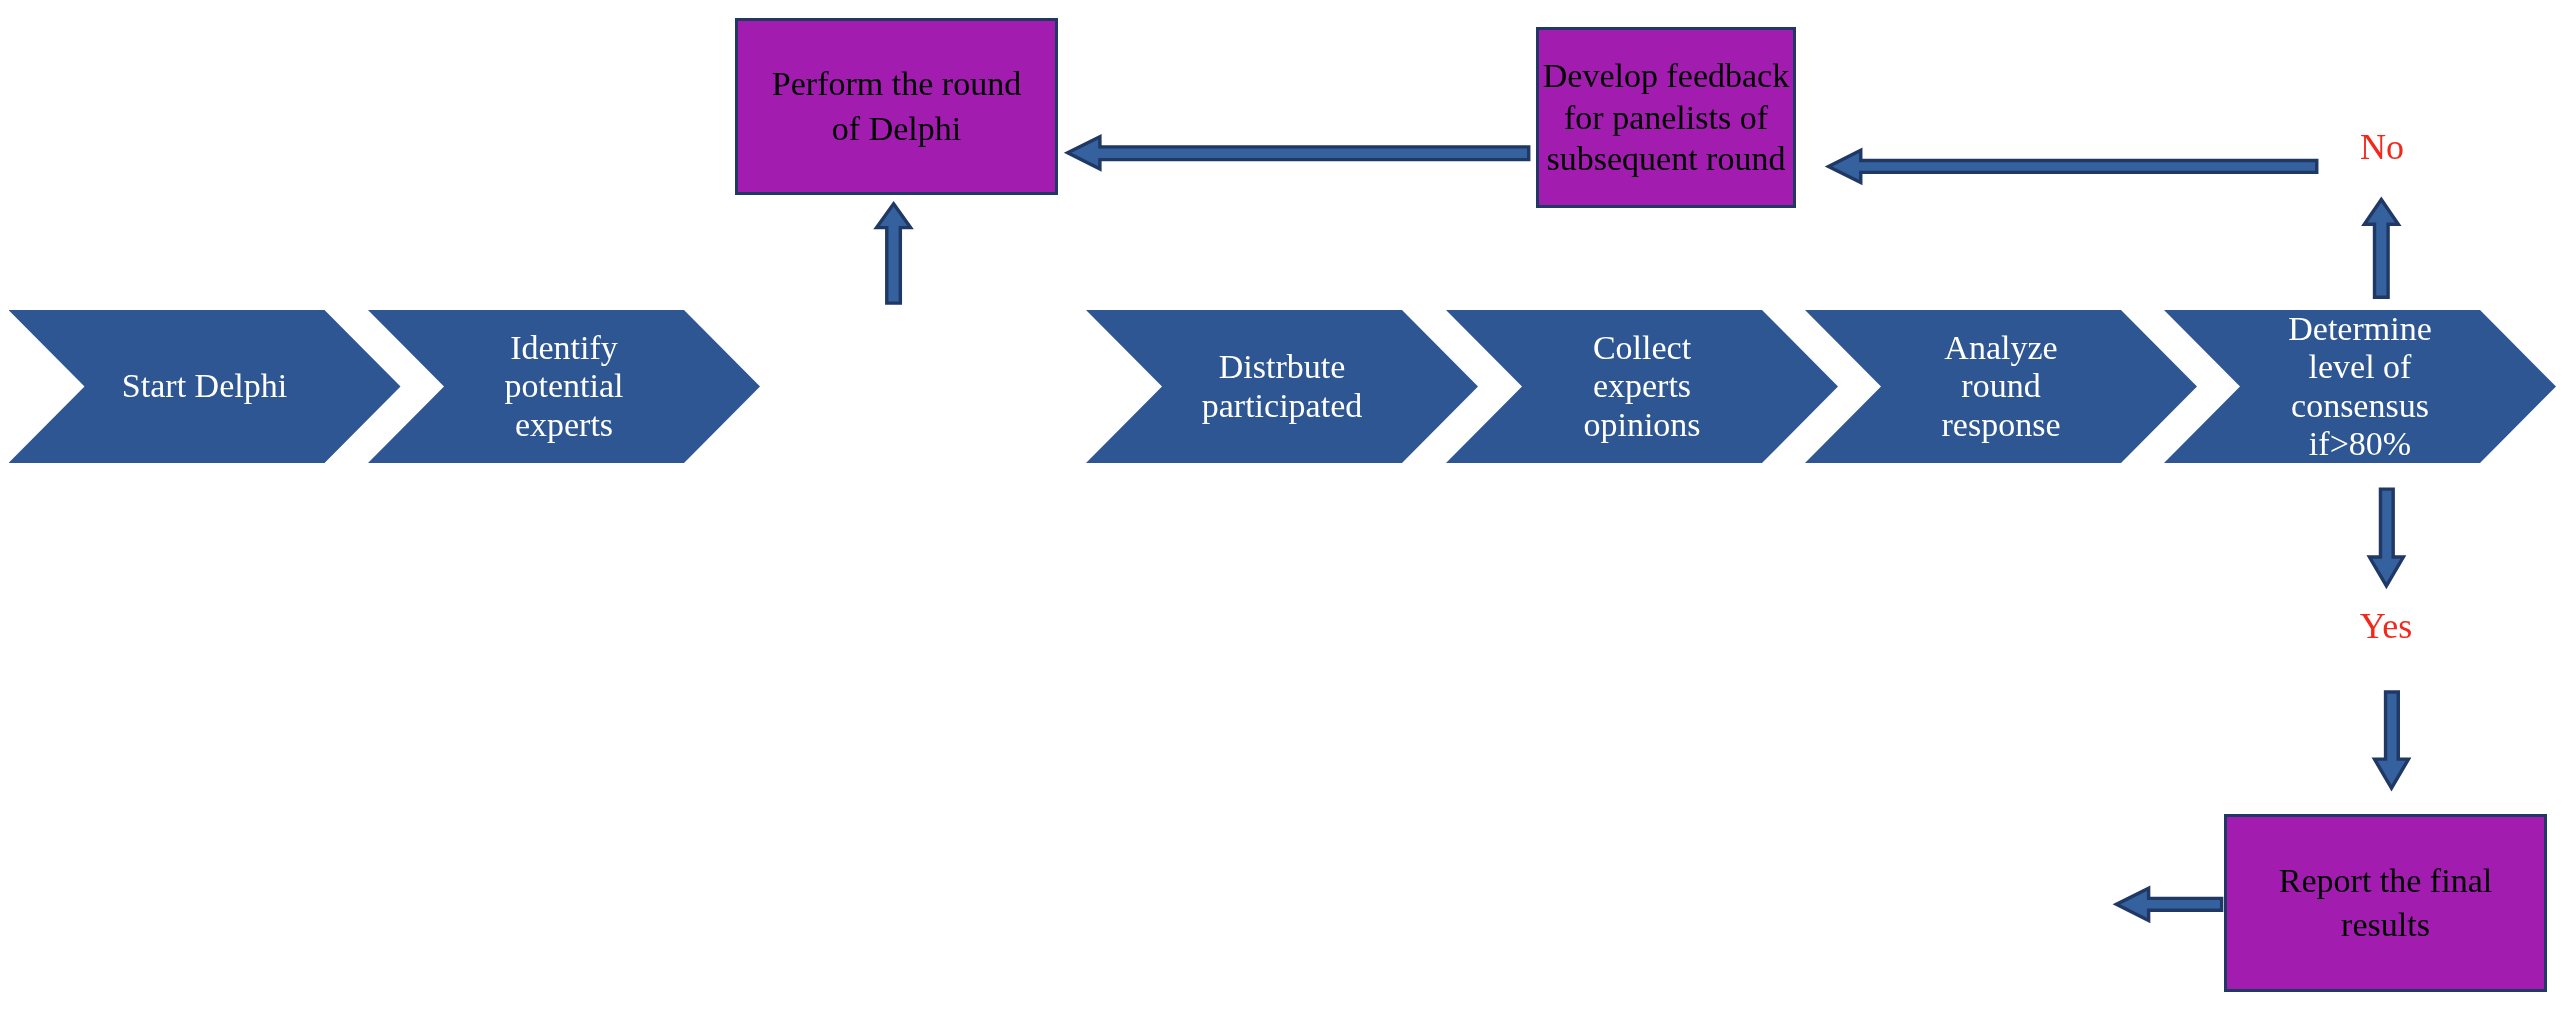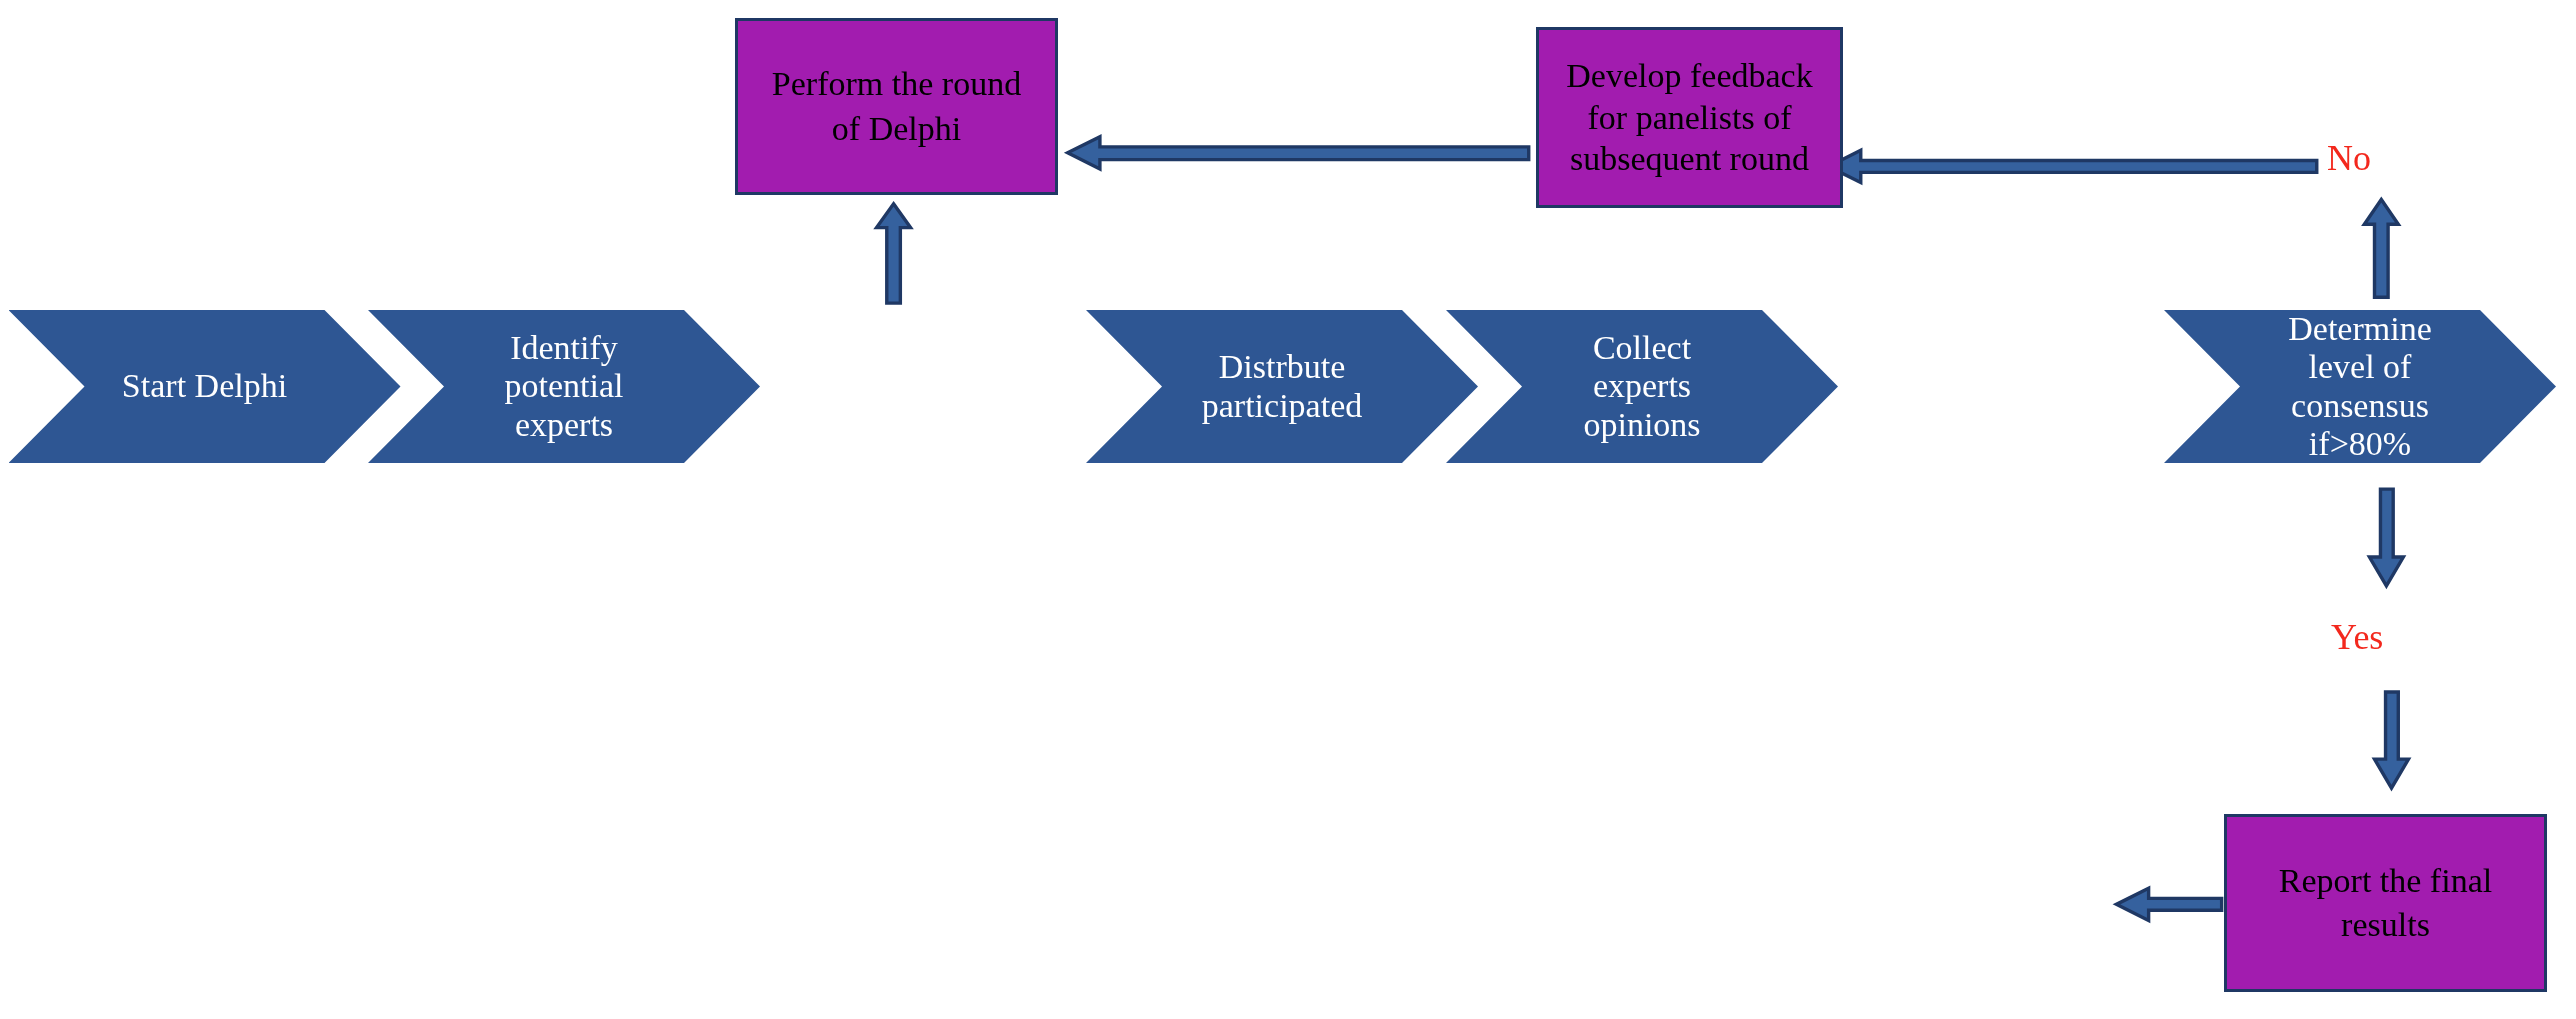--- a/index.html
+++ b/index.html
@@ -23,22 +23,22 @@
     position:absolute;box-sizing:border-box;background:#a21caf;
     border:3.4px solid var(--border-navy,#1F3864);
     display:flex;align-items:center;justify-content:center;
     font-size:34px;line-height:1.3;color:var(--box-text,#000000);
     text-align:center;white-space:pre-line;
   }
   .flowbox.terminator{
     background:var(--shape-blue,#2E5693);color:#ffffff;font-weight:bold;border-width:4.2px;
   }
   .branch-label{
-    position:absolute;width:110px;
-    color:var(--branch-red,#F3281D);font-size:36px;line-height:1;margin-top:11px;
+    position:absolute;width:110px;text-align:center;
+    color:var(--branch-red,#F3281D);font-size:36px;line-height:1;
   }
 </style>
 </head>
 <body>
 
 <div class="canvas">
 
   <svg class="arrow-layer" viewBox="0 0 3033 1200" aria-hidden="true">
     <path d="M1052 240 L1072 268 L1060 268 L1060 357 L1044 357 L1044 268 L1032 268 Z"></path>
     <path d="M1257 180 L1295 161 L1295 173 L1800 173 L1800 188 L1295 188 L1295 199 Z"></path>
@@ -59,30 +59,35 @@
     </div>
   <div class="chevron" style="left:1086px">
       <span class="step-label">Distrbute
 participated</span>
     </div>
   <div class="chevron" style="left:1446px">
       <span class="step-label">Collect
 experts
 opinions</span>
     </div>
+  <div class="chevron" style="left:1805px">
+      <span class="step-label">Analyze
+round
+response</span>
+    </div>
   <div class="chevron" style="left:2164px">
       <span class="step-label">Determine
 level of
 consensus
 if&gt;80%</span>
     </div>
 
   <div class="flowbox" style="left:735px;top:18px;width:323px;height:177px">Perform the round
 of Delphi</div>
-  <div class="flowbox" style="left:1536px;top:27px;width:307px;height:181px;line-height:1.22">Develop feedback
+  <div class="flowbox" style="left:1536px;top:27px;width:260px;height:181px;line-height:1.22">Develop feedback
 for panelists of
 subsequent round</div>
   <div class="flowbox" style="left:2224px;top:814px;width:323px;height:178px">Report the final
 results</div>
 
   <div class="branch-label" style="left:2327px;top:129px">No</div>
   <div class="branch-label" style="left:2331px;top:608px">Yes</div>
 
 </div>
 

